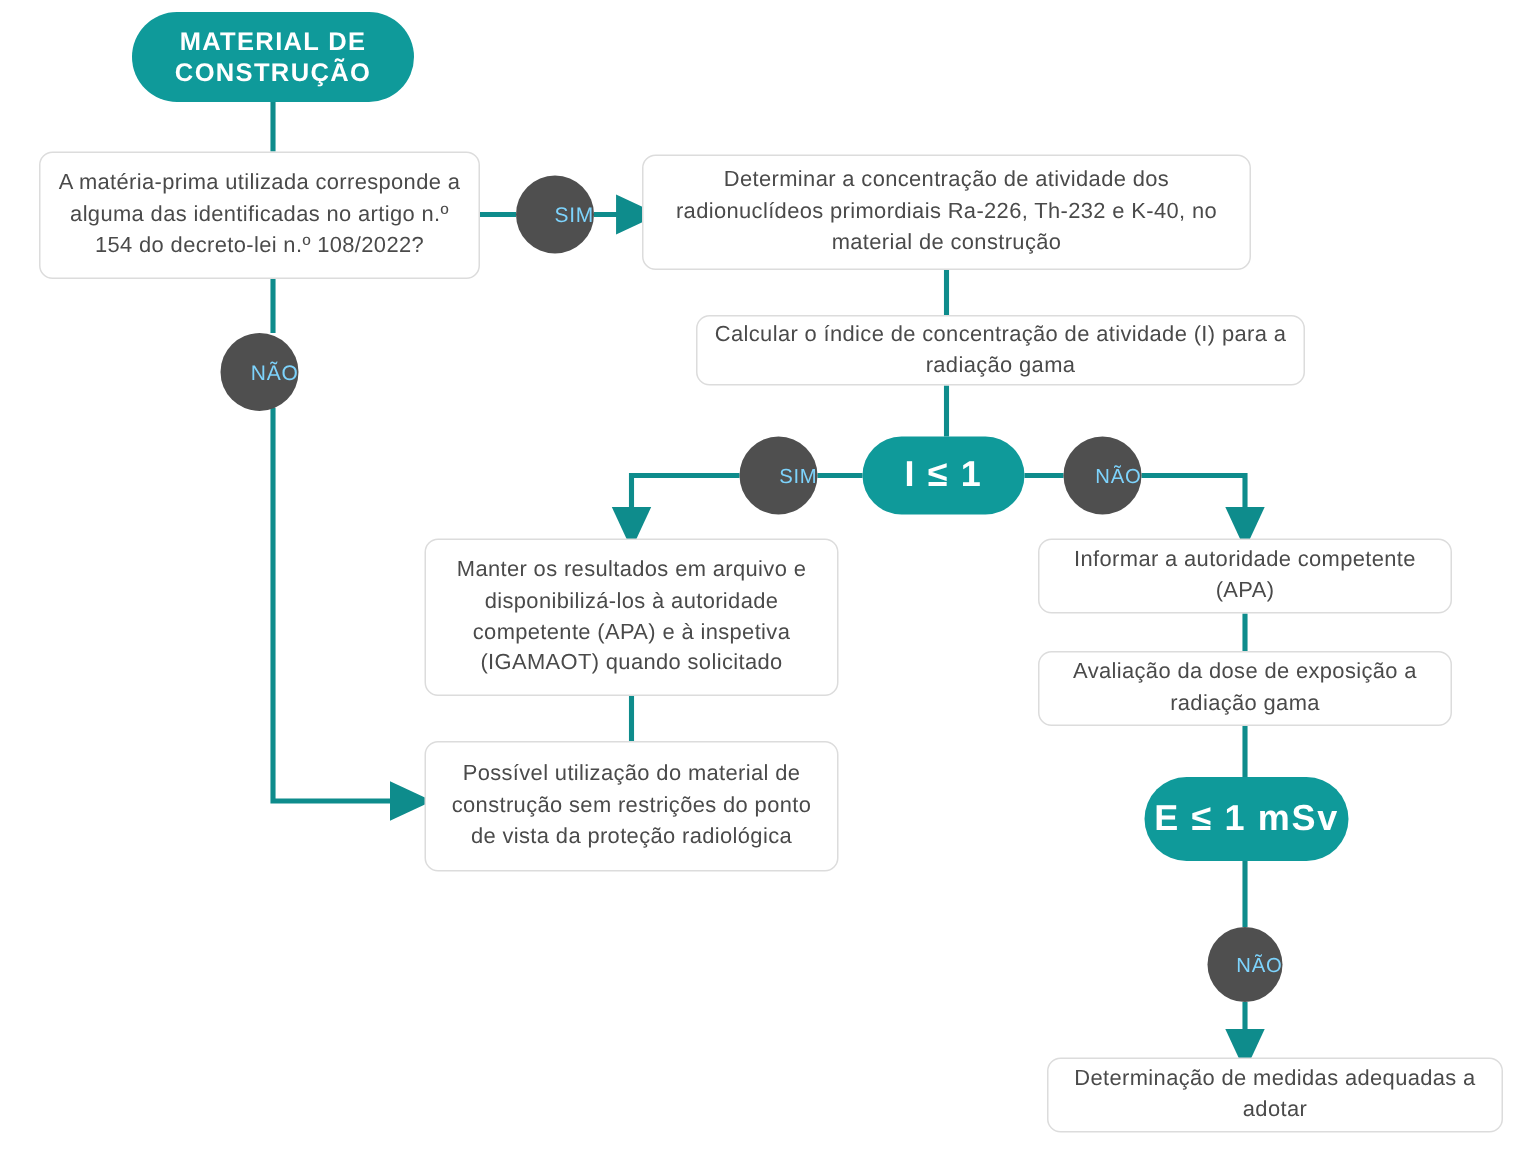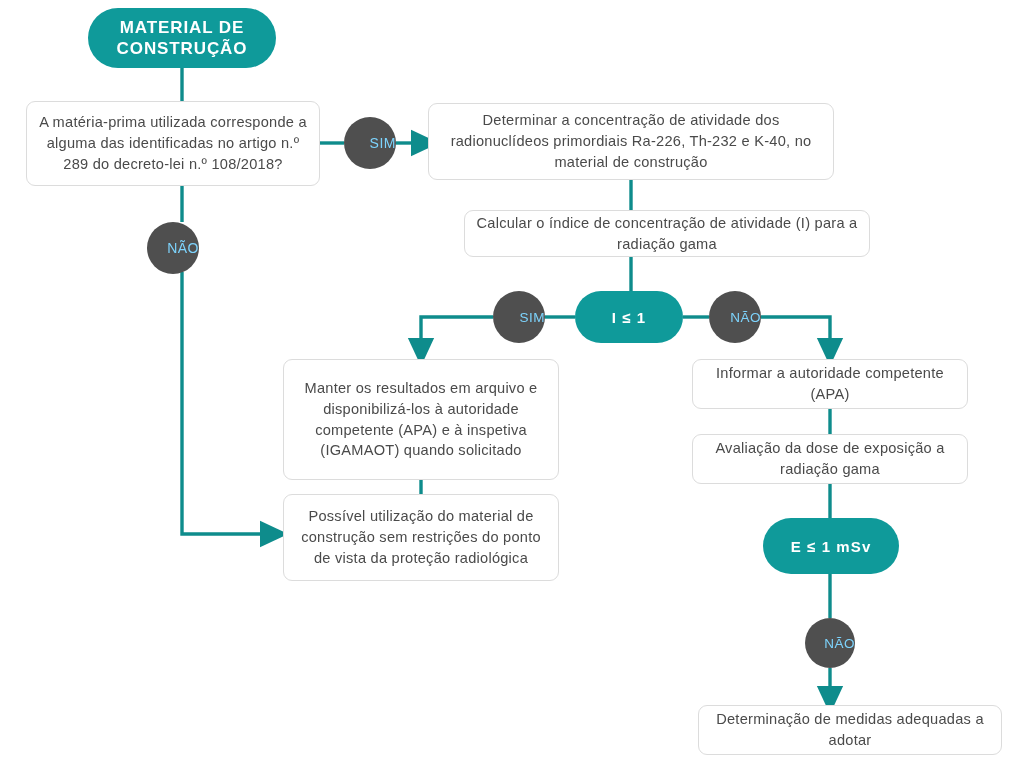--- a/index.html
+++ b/index.html
@@ -51,21 +51,21 @@
     color: #ffffff;
     letter-spacing: 0.6px;
   }
   .pill-start {
     font-size: 17px;
     font-weight: 700;
     line-height: 1.25;
     letter-spacing: 0.9px;
   }
   .pill-cond {
-    font-size: 15px;
+    font-size: 24px;
     font-weight: 700;
     letter-spacing: 1.1px;
   }
   .badge {
     position: absolute;
     box-sizing: border-box;
     display: flex;
     align-items: center;
     justify-content: flex-end;
     background: #4f4f4f;
@@ -125,21 +125,21 @@
   </svg>
 
   <div class="node pill pill-start" style="left:88px; top:8px; width:188px; height:60px;">
     <div>
       <span>MATERIAL DE</span><br>
       <span>CONSTRUÇÃO</span>
     </div>
   </div>
 
   <div class="node proc" style="left:26px; top:101px; width:294px; height:85px;">
-    <span>A matéria-prima utilizada corresponde a alguma das identificadas no artigo n.º 289 do decreto-lei n.º 108/2018?</span>
+    <span>A matéria-prima utilizada corresponde a alguma das identificadas no artigo n.º 154 do decreto-lei n.º 108/2022?</span>
   </div>
 
   <div class="badge" style="left:344px; top:117px; width:52px; height:52px;">
     <span>SIM</span>
   </div>
 
   <div class="badge" style="left:147px; top:222px; width:52px; height:52px;">
     <span>NÃO</span>
   </div>
 
@@ -156,21 +156,21 @@
   </div>
 
   <div class="badge small" style="left:493px; top:291px; width:52px; height:52px;">
     <span>SIM</span>
   </div>
 
   <div class="badge small" style="left:709px; top:291px; width:52px; height:52px;">
     <span>NÃO</span>
   </div>
 
-  <div class="node proc" style="left:283px; top:359px; width:276px; height:121px;">
+  <div class="node proc" style="left:283px; top:359px; width:276px; height:105px;">
     <span>Manter os resultados em arquivo e disponibilizá-los à autoridade competente (APA) e à inspetiva (IGAMAOT) quando solicitado</span>
   </div>
 
   <div class="node proc" style="left:692px; top:359px; width:276px; height:50px;">
     <span>Informar a autoridade competente (APA)</span>
   </div>
 
   <div class="node proc" style="left:283px; top:494px; width:276px; height:87px;">
     <span>Possível utilização do material de construção sem restrições do ponto de vista da proteção radiológica</span>
   </div>

